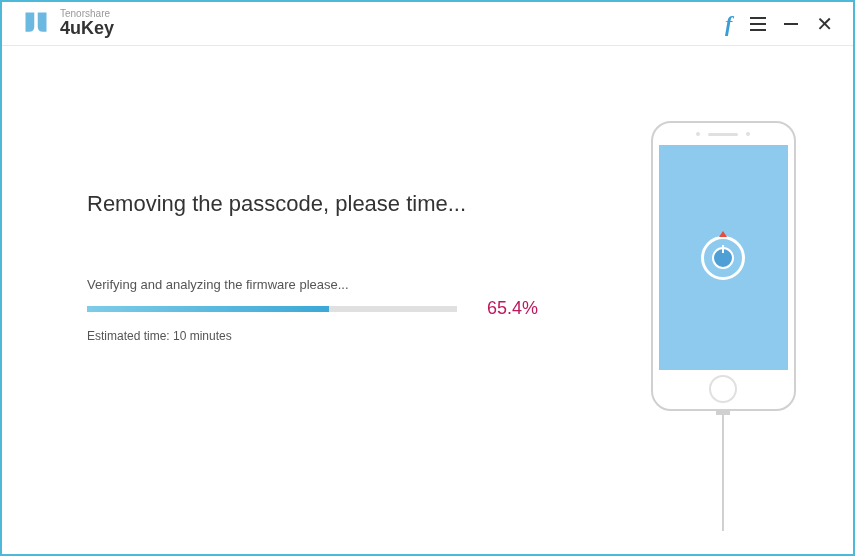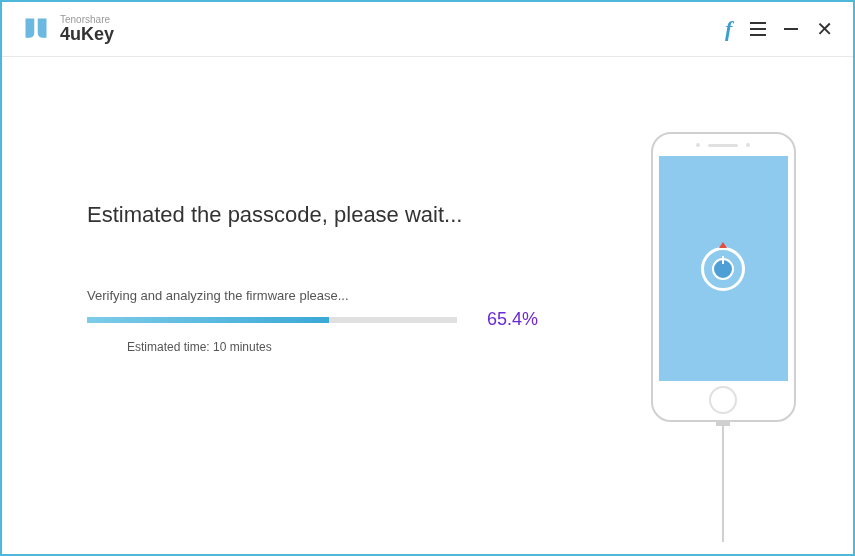--- a/index.html
+++ b/index.html
@@ -10,21 +10,21 @@
     body {
       font-family: "Segoe UI", Arial, sans-serif;
       background: #fff;
       width: 855px;
       height: 556px;
       border: 2px solid #4db8d8;
       position: relative;
       overflow: hidden;
     }
     .header {
-      height: 55px;
+      height: 44px;
       display: flex;
       align-items: center;
       justify-content: space-between;
       padding: 0 20px;
       border-bottom: 1px solid #e8e8e8;
     }
     .brand {
       display: flex;
       align-items: center;
       gap: 10px;
@@ -118,27 +118,26 @@
       background: #e0e0e0;
       position: relative;
     }
     .progress-fill {
       height: 100%;
       background: linear-gradient(to right, #7dcce8, #3ba8d6);
       width: 65.4%;
     }
     .percent {
       font-size: 18px;
-      color: #6d28d9;
+      color: #be185d;
     }
     .estimated {
       font-size: 12px;
       color: #555;
       margin-top: 10px;
-      margin-left: 40px;
     }
     .right-panel {
       width: 260px;
       display: flex;
       flex-direction: column;
       align-items: center;
       padding-top: 75px;
     }
     .phone {
       width: 145px;
@@ -265,21 +264,21 @@
         <span></span>
         <span></span>
     </div>
     <div class="min-btn"></div>
     <span class="close-btn">✕</span>
   </div>
 </div>
 
 <div class="content">
   <div class="left-panel">
-    <h1 class="main-heading">Estimated the passcode, please wait...</h1>
+    <h1 class="main-heading">Removing the passcode, please time...</h1>
     <div class="status-text">Verifying and analyzing the firmware please...</div>
     <div class="progress-row">
       <div class="progress-bar">
         <div class="progress-fill"></div>
       </div>
       <span class="percent">65.4%</span>
     </div>
     <div class="estimated">Estimated time: 10 minutes</div>
   </div>
 

